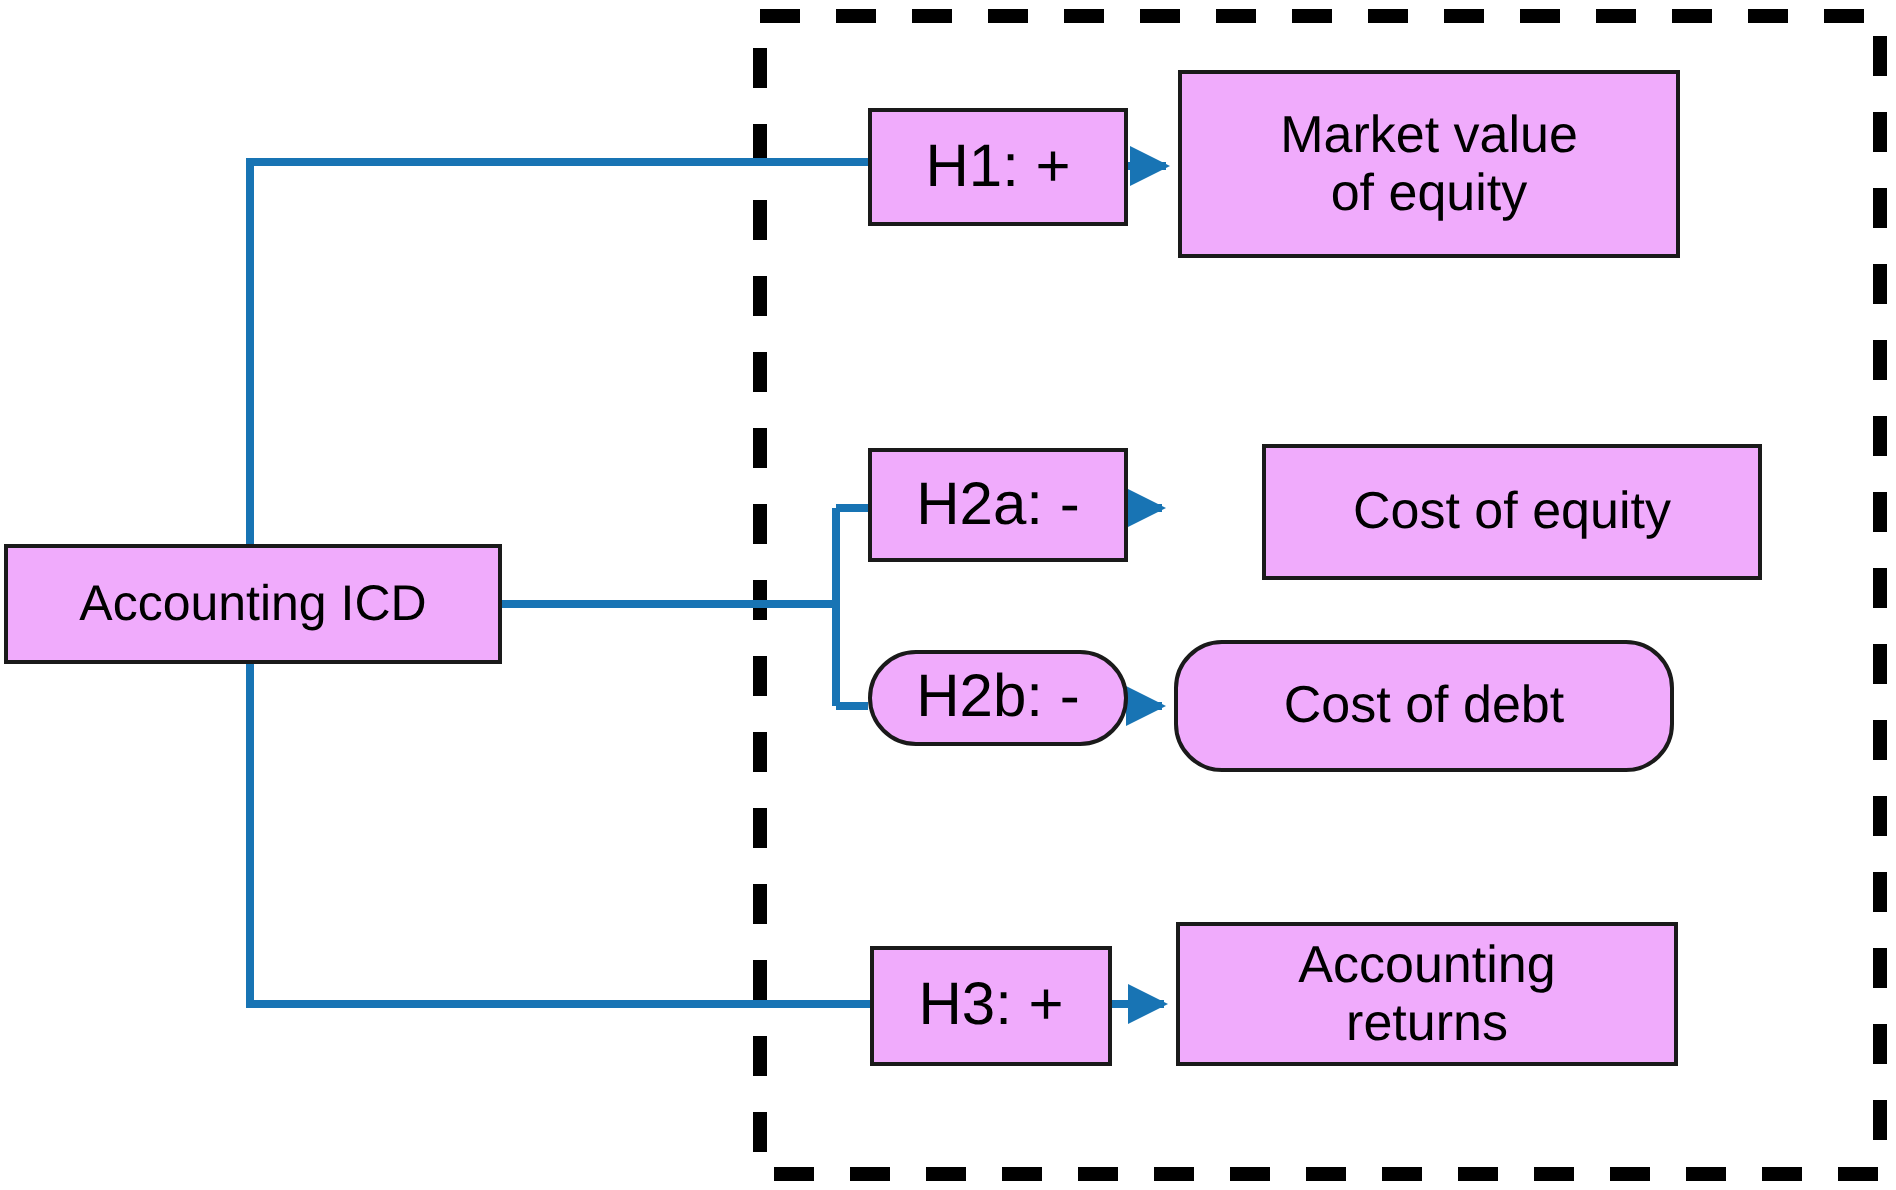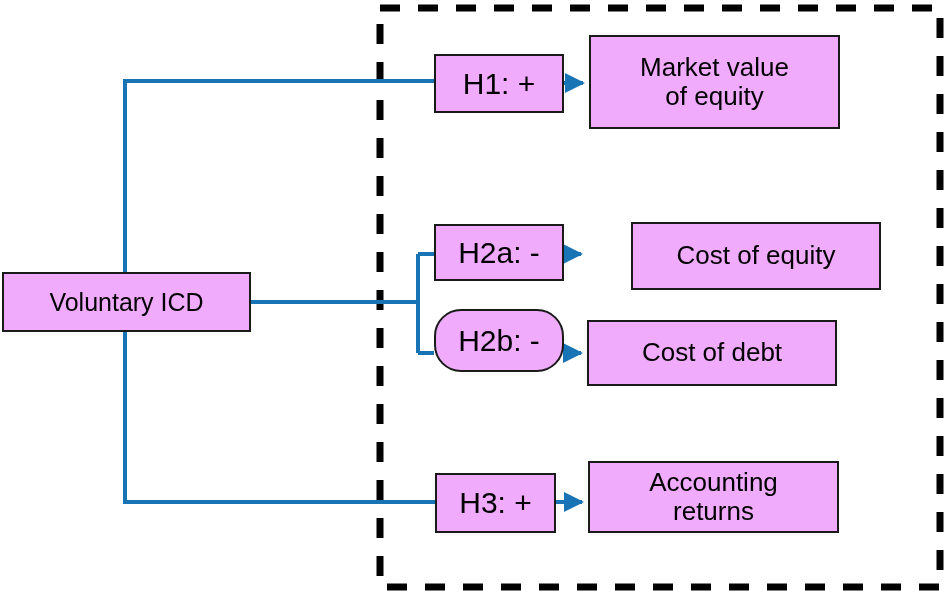--- a/index.html
+++ b/index.html
@@ -44,28 +44,28 @@
     top: 272px;
     width: 249px;
     height: 60px;
     font-size: 25px;
   }
   .hyp {
     font-size: 30px;
   }
   .hyp-h1  { left: 434px; top: 54px;  width: 130px; height: 59px; }
   .hyp-h2a { left: 434px; top: 224px; width: 130px; height: 57px; }
-  .hyp-h2b { left: 434px; top: 309px; width: 130px; height: 63px; border-radius: 27px; }
+  .hyp-h2b { left: 434px; top: 325px; width: 130px; height: 48px; border-radius: 27px; }
   .hyp-h3  { left: 435px; top: 473px; width: 121px; height: 60px; }
   .outcome {
     font-size: 26px;
   }
   .out-mve  { left: 589px; top: 35px;  width: 251px; height: 94px; }
   .out-coe  { left: 587px; top: 222px; width: 250px; height: 68px; margin-left: 44px; }
-  .out-cod  { left: 587px; top: 320px; width: 250px; height: 66px; }
+  .out-cod  { left: 587px; top: 320px; width: 250px; height: 66px; border-radius: 24px; }
   .out-ar   { left: 588px; top: 461px; width: 251px; height: 72px; }
 </style>
 </head>
 <body>
 
 <div id="canvas">
 
   <svg id="svg-layer" viewBox="0 0 948 595" xmlns="http://www.w3.org/2000/svg">
     <defs>
       <marker id="arrowBlue" viewBox="0 0 10 10" refX="9" refY="5" markerWidth="5" markerHeight="5" orient="auto-start-reverse">
@@ -83,21 +83,21 @@
     <path d="M 418 353 L 434 353" fill="none" stroke="#1874b4" stroke-width="4" stroke-linecap="butt"></path>
 
     <path d="M 125 330 L 125 502 L 435 502" fill="none" stroke="#1874b4" stroke-width="4" stroke-linecap="butt" stroke-linejoin="miter"></path>
 
     <path d="M 564 83 L 583 83" fill="none" stroke="#1874b4" stroke-width="4" marker-end="url(#arrowBlue)"></path>
     <path d="M 564 254 L 581 254" fill="none" stroke="#1874b4" stroke-width="4" marker-end="url(#arrowBlue)"></path>
     <path d="M 564 353 L 581 353" fill="none" stroke="#1874b4" stroke-width="4" marker-end="url(#arrowBlue)"></path>
     <path d="M 556 502 L 582 502" fill="none" stroke="#1874b4" stroke-width="4" marker-end="url(#arrowBlue)"></path>
   </svg>
 
-  <div class="node node-construct">Voluntary ICD</div>
+  <div class="node node-construct">Accounting ICD</div>
 
   <div class="node hyp hyp-h1">H1: +</div>
 
   <div class="node outcome out-mve">Market value
 of equity</div>
 
   <div class="node hyp hyp-h2a">H2a: -</div>
 
   <div class="node outcome out-coe">Cost of equity</div>
 

